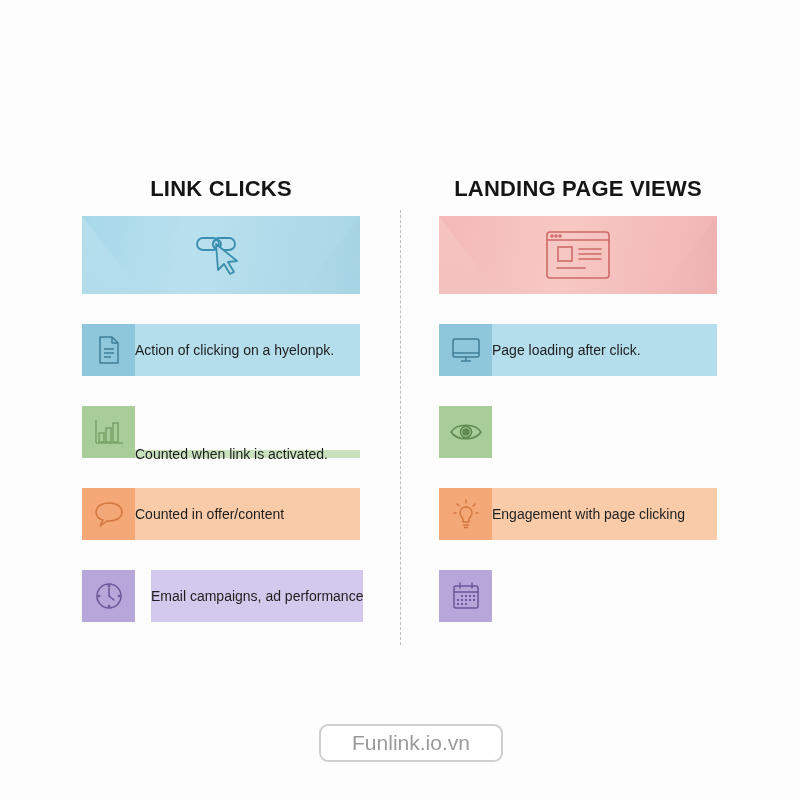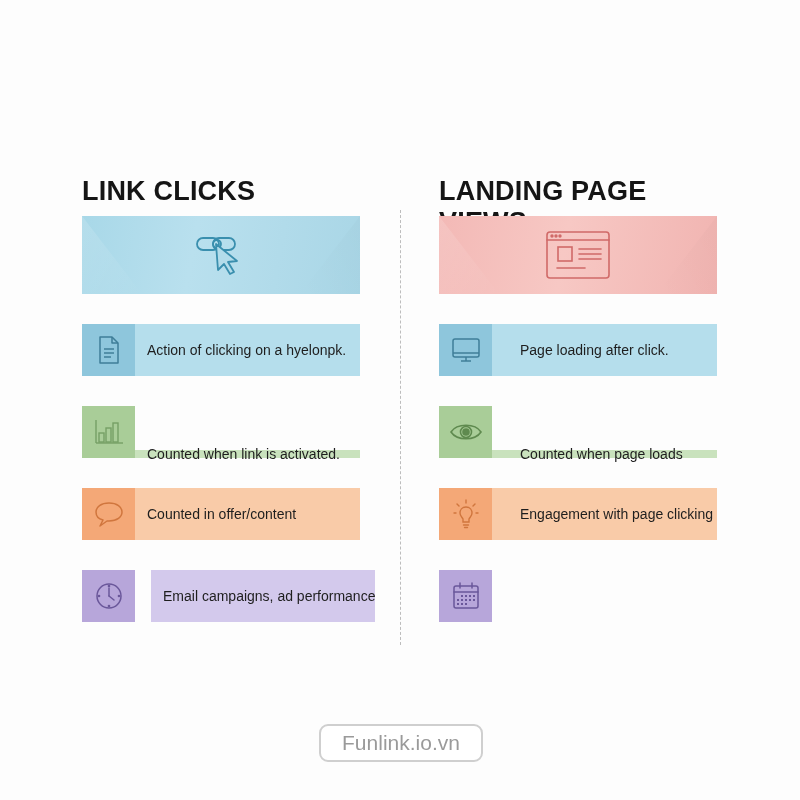--- a/index.html
+++ b/index.html
@@ -3,22 +3,22 @@
 <meta charset="utf-8">
 <style>
   html, body { margin: 0; padding: 0; }
   body {
     width: 800px; height: 800px; background: #fdfdfd;
     position: relative; overflow: hidden;
     font-family: "Liberation Sans", "DejaVu Sans", sans-serif;
     color: #222;
   }
   .title {
-    position: absolute; top: 176px; font-weight: bold; font-size: 27px;
-    color: #151515; text-align: left; letter-spacing: 0.2px;
+    position: absolute; top: 176px; font-weight: bold; font-size: 22px;
+    color: #151515; text-align: center; letter-spacing: 0.2px;
   }
   .title.left { left: 82px; width: 278px; }
   .title.right { left: 439px; width: 278px; }
   .divider {
     position: absolute; left: 400px; top: 210px; height: 435px;
     border-left: 1.5px dashed #bdbdbd; width: 0;
   }
   .hero {
     position: absolute; top: 216px; height: 78px; width: 278px;
     overflow: hidden; display: flex; align-items: center; justify-content: center;
@@ -34,36 +34,36 @@
 
   .row {
     position: absolute; height: 52px; width: 278px; display: flex; align-items: stretch;
   }
   .row.left { left: 82px; }
   .row.right { left: 439px; }
   .row .icon-box {
     width: 53px; display: flex; align-items: center; justify-content: center; flex-shrink: 0;
   }
   .row .label {
-    flex: 1; display: flex; align-items: center; padding-left: 12px;
+    flex: 1; display: flex; align-items: center; padding-left: 0;
     font-size: 14px; color: #1e1e1e; white-space: nowrap;
   }
-  .row.right .label { padding-left: 28px; text-align: center; }
+  .row.right .label { padding-left: 0; text-align: center; }
 
   .blue .icon-box { background: #8ec6dc; }
   .blue .label { background: #b5deec; }
   .green .icon-box { background: #a9cd98; }
   .green .label { background: #c9e2bd; margin-top: 44px; }
   .orange .icon-box { background: #f4a877; }
   .orange .label { background: #f9cba8; }
   .purple .icon-box { background: #b7a6da; }
   .purple .label { background: #d3c9ec; margin-left: 16px; }
 
   .brand {
-    position: absolute; left: 319px; top: 724px; width: 164px; height: 38px;
+    position: absolute; left: 319px; top: 724px; width: 184px; height: 38px;
     border: 2px solid #cfcfcf; border-radius: 9px; box-sizing: border-box;
     display: flex; align-items: center; justify-content: center;
     font-size: 21px; color: #9a9a9a; background: #fff;
   }
 </style>
 </head>
 <body>
 
 <div class="title left">LINK CLICKS</div>
 <div class="title right">LANDING PAGE VIEWS</div>
@@ -160,21 +160,20 @@
 </div>
 
 <div class="row right green" style="top:406px">
   <div class="icon-box">
     <svg width="34" height="24" viewBox="0 0 34 24" fill="none" stroke="#5f8a4f" stroke-width="1.6">
       <path d="M2 12 C8 3 26 3 32 12 C26 21 8 21 2 12 Z"></path>
       <circle cx="17" cy="12" r="5.5"></circle>
       <circle cx="17" cy="12" r="3" fill="#5f8a4f"></circle>
     </svg>
   </div>
-  <div class="label">Counted when page loads</div>
 </div>
 
 <div class="row right orange" style="top:488px">
   <div class="icon-box">
     <svg width="30" height="32" viewBox="0 0 30 32" fill="none" stroke="#d0763e" stroke-width="1.4" stroke-linecap="round">
       <path d="M15 9 C11 9 9 12 9 15 C9 18 11 19 12 21 L12 24 H18 L18 21 C19 19 21 18 21 15 C21 12 19 9 15 9 Z"></path>
       <line x1="12.5" y1="27" x2="17.5" y2="27"></line>
       <line x1="13.5" y1="29.5" x2="16.5" y2="29.5"></line>
       <line x1="15" y1="2" x2="15" y2="5"></line>
       <line x1="6" y1="6" x2="8" y2="8"></line>

